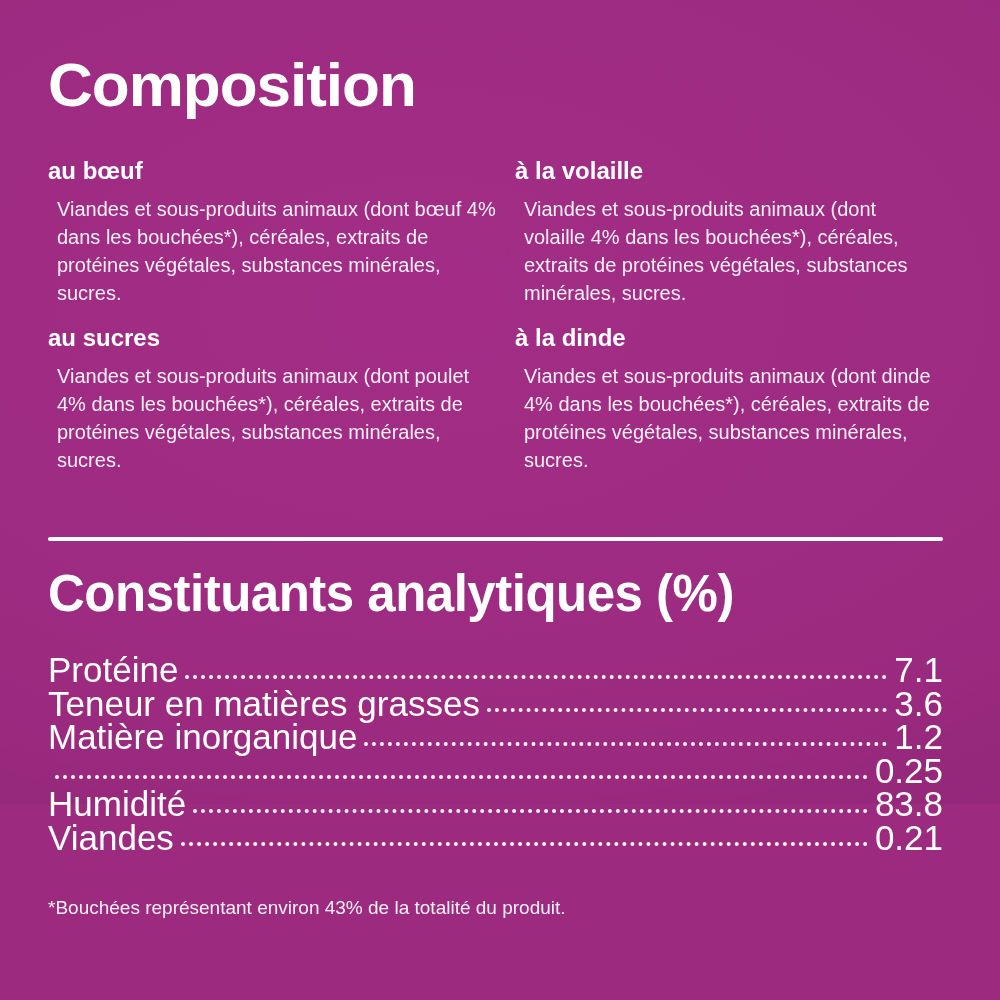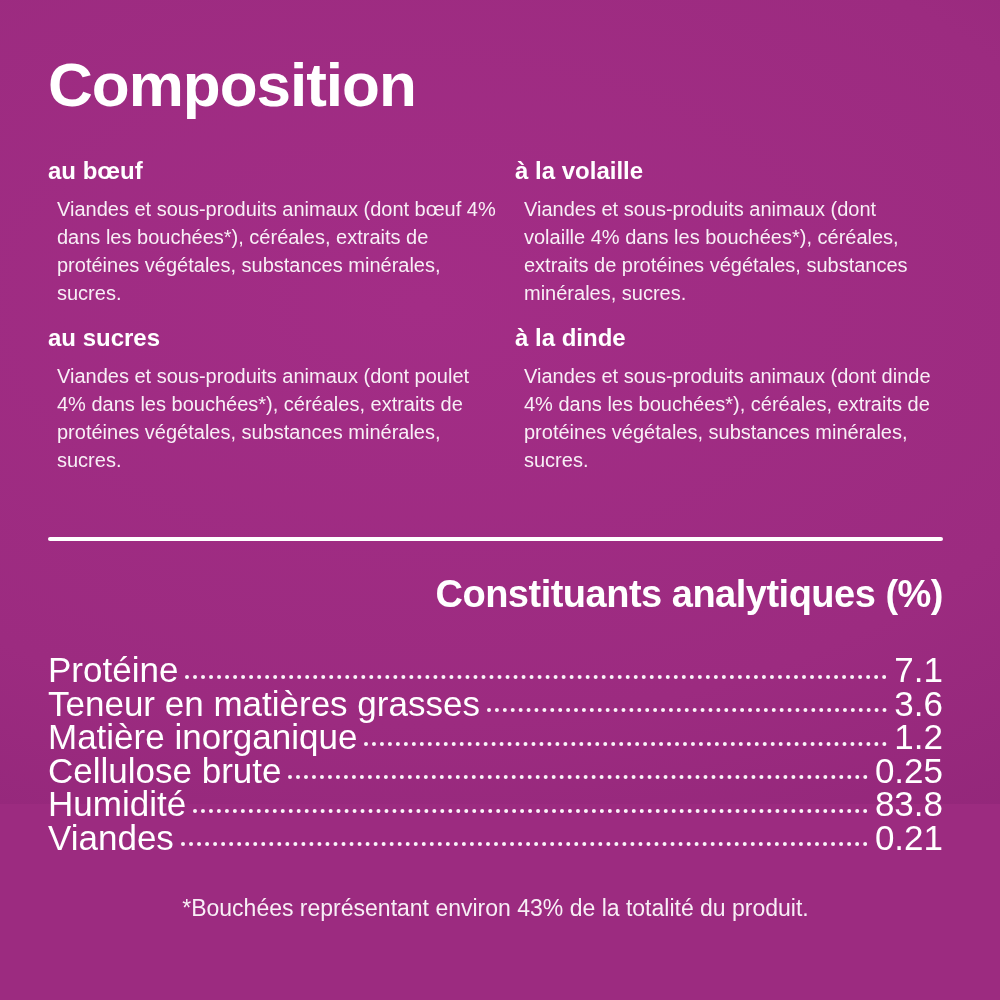--- a/index.html
+++ b/index.html
@@ -49,25 +49,24 @@
   .divider{
     margin-top:54px;
     height:4px;
     background:#FFFFFF;
     border:none;
     border-radius:2px;
   }
   
   .analytical-title{
     margin:20px 0 0 0;
-    font-size:38px;
+    font-size:51px;
     font-weight:700;
     letter-spacing:-0.5px;
     line-height:66px;
-    text-align:right;
   }
   .constituents{
     margin-top:26px;
   }
   .constituent-row{
     display:flex;
     align-items:flex-end;
     font-size:35px;
     line-height:33.5px;
     height:33.5px;
@@ -76,22 +75,22 @@
   .constituent-row .value{white-space:nowrap;}
   .dots{
     flex:1;
     border-bottom:4px dotted rgba(255,255,255,0.95);
     margin:0 7px 8px 7px;
     min-width:30px;
   }
   
   .footnote{
     margin-top:42px;
-    text-align:center;
-    font-size:23px;
+    text-align:left;
+    font-size:19px;
     line-height:24px;
     color:#F8EFF6;
   }
 </style>
 </head>
 <body>
 
 <div class="label-panel">
 
   <h1 class="main-title">Composition</h1>
@@ -138,21 +137,20 @@
       <span class="value">3.6</span>
     </div>
 
     <div class="constituent-row">
       <span class="label">Matière inorganique</span>
       <span class="dots"></span>
       <span class="value">1.2</span>
     </div>
 
     <div class="constituent-row">
-      <span class="label">Cellulose brute</span>
       <span class="dots"></span>
       <span class="value">0.25</span>
     </div>
 
     <div class="constituent-row">
       <span class="label">Humidité</span>
       <span class="dots"></span>
       <span class="value">83.8</span>
     </div>
 

